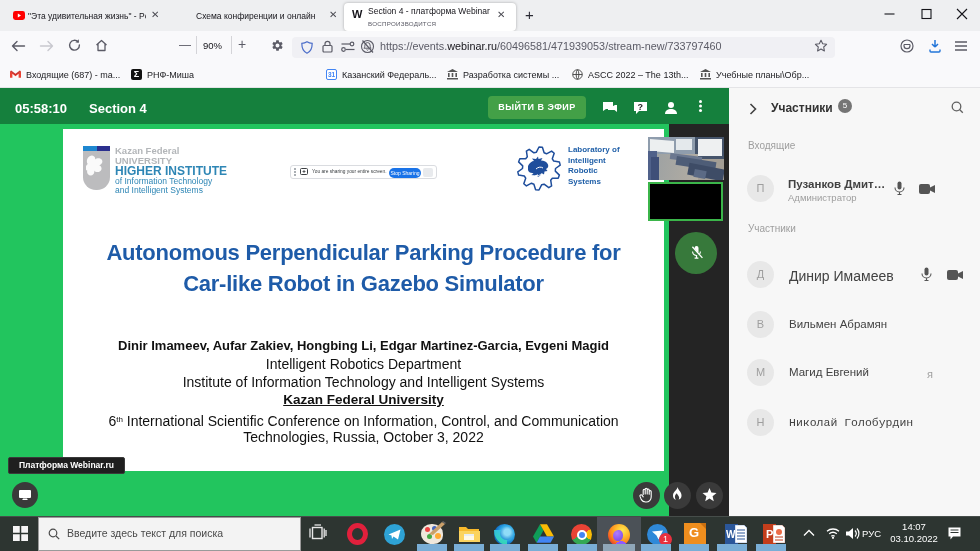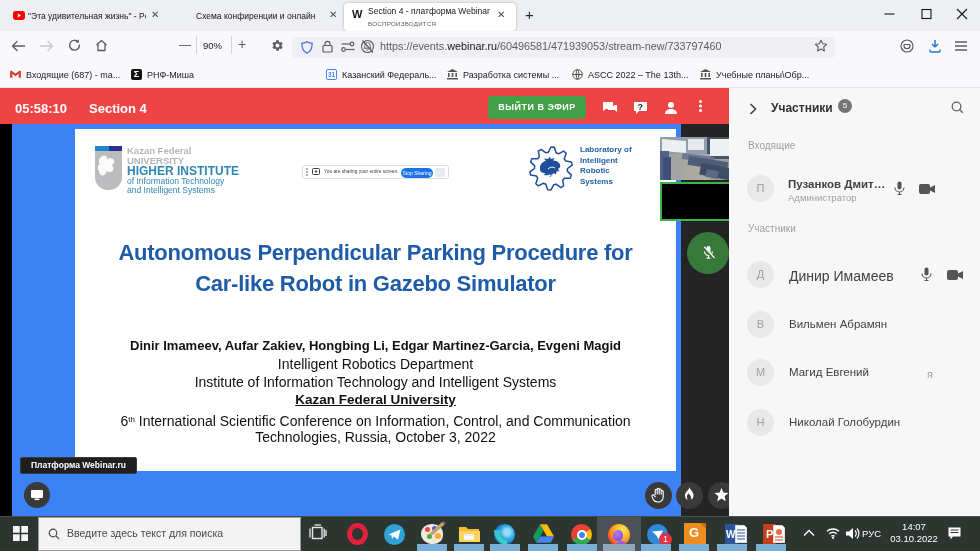--- a/index.html
+++ b/index.html
@@ -11,23 +11,23 @@
   .tabtxt{position:absolute;font-size:8.5px;color:#15141a;white-space:nowrap;overflow:hidden;}
   .tabx{position:absolute;font-size:10px;color:#4a4a52;}
   #activetab{position:absolute;left:344px;top:3px;width:172px;height:28px;background:#fff;border-radius:4px;box-shadow:0 0 3px rgba(0,0,0,.3);}
   #navbar{position:absolute;left:0;top:31px;width:980px;height:30px;background:#f9f9fb;}
   #urlpill{position:absolute;left:292px;top:6px;width:543px;height:21px;background:#f0f0f4;border-radius:4px;}
   .navic{position:absolute;top:0;}
   #bookbar{position:absolute;left:0;top:61px;width:980px;height:27px;background:#f9f9fb;border-bottom:1px solid #e4e4e7;}
   .bm{position:absolute;top:0;height:27px;display:flex;align-items:center;font-size:9px;color:#1b1b1f;white-space:nowrap;}
   .bm .ic{display:inline-block;width:11px;height:11px;margin-right:5px;position:relative;}
   
-  #wheader{position:absolute;left:0;top:88px;width:940px;height:36px;background:#ef4444;}
+  #wheader{position:absolute;left:0;top:88px;width:940px;height:36px;background:#15803d;}
   
-  #stage{position:absolute;left:12px;top:124px;width:750px;height:392px;background:#3b82f6;}
+  #stage{position:absolute;left:0;top:124px;width:750px;height:392px;background:#22c55e;}
   #slide{position:absolute;left:63px;top:5px;width:601px;height:342px;background:#fff;}
   #vcol{position:absolute;left:669px;top:0;width:60px;height:392px;background:#242424;}
   
   #sidebar{position:absolute;left:729px;top:88px;width:251px;height:428px;background:#f7f7f7;}
   
   #taskbar{position:absolute;left:0;top:516px;width:980px;height:35px;background:#2d3531;border-top:1px solid rgba(255,255,255,.12);}
   .tbar{position:absolute;top:27px;height:8px;background:#79aed6;}
 </style>
 </head>
 <body>
@@ -292,21 +292,21 @@
       </svg>
 
     <div class="abs" style="left:18px;top:223px;width:27px;height:27px;background:#e8e8e8;border-radius:50%;color:#9e9e9e;font-size:11px;text-align:center;line-height:27px;">В</div>
     <div class="abs" style="left:60px;top:230px;font-size:11.5px;color:#424242;">Вильмен Абрамян</div>
 
     <div class="abs" style="left:18px;top:271px;width:27px;height:27px;background:#e8e8e8;border-radius:50%;color:#9e9e9e;font-size:11px;text-align:center;line-height:27px;">М</div>
     <div class="abs" style="left:60px;top:278px;font-size:11.5px;color:#424242;">Магид Евгений</div>
     <div class="abs" style="left:198px;top:280px;font-size:11px;color:#9e9e9e;">я</div>
 
     <div class="abs" style="left:18px;top:321px;width:27px;height:27px;background:#e8e8e8;border-radius:50%;color:#9e9e9e;font-size:11px;text-align:center;line-height:27px;">Н</div>
-    <div class="abs" style="left:60px;top:328px;font-size:11.5px;color:#424242;">Николай Голобурдин</div>
+    <div class="abs" style="left:60px;top:328px;font-size:11.5px;color:#424242;font-family:Liberation Mono, monospace;">Николай Голобурдин</div>
   </div>
 
   <div id="taskbar">
 
     <svg class="abs" style="left:13px;top:9px" width="15" height="15" viewBox="0 0 16 16">
         <path d="M0 0h7.2v7.2H0zM8.8 0H16v7.2H8.8zM0 8.8h7.2V16H0zM8.8 8.8H16V16H8.8z" fill="#f5f5f5"></path>
       </svg>
 
     <div class="abs" style="left:38px;top:0px;width:263px;height:34px;background:#f3f3f3;border:1px solid #9a9a9a;"></div>
     <svg class="abs" style="left:48px;top:11px" width="12" height="12" viewBox="0 0 12 12">

